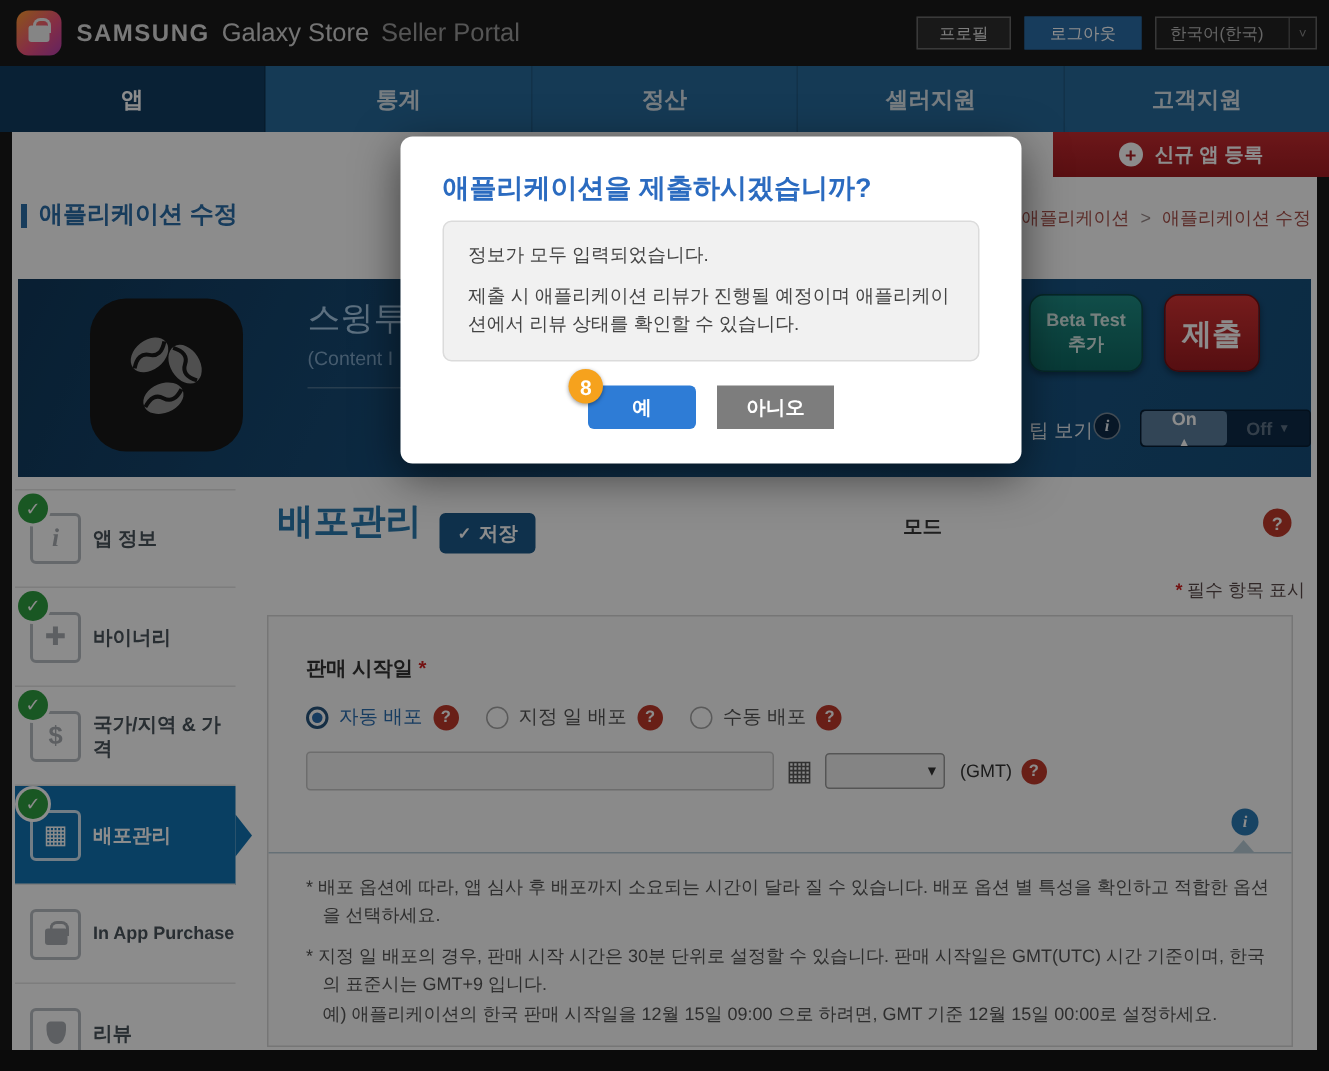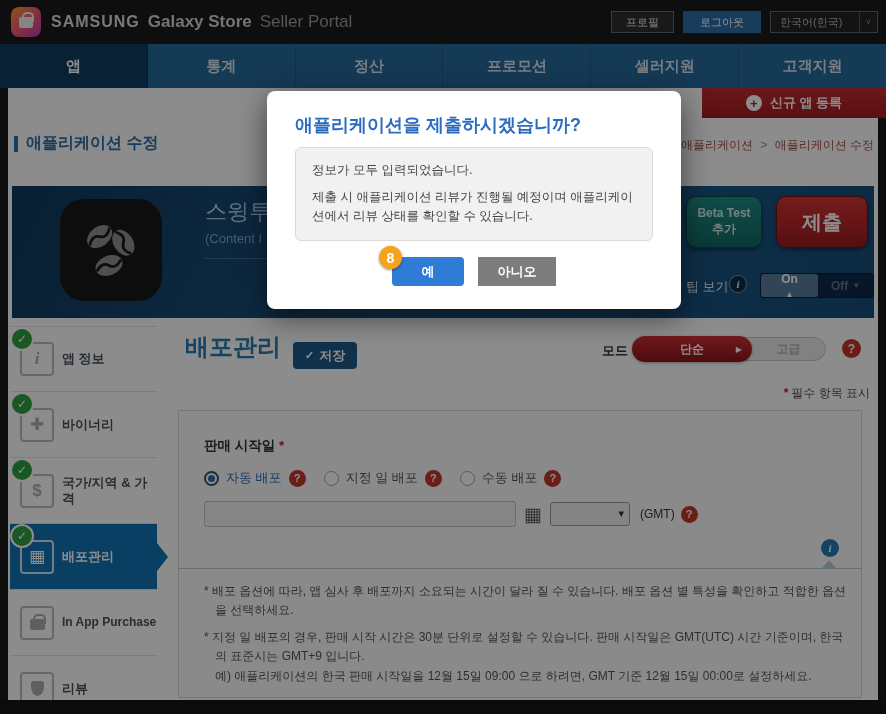--- a/index.html
+++ b/index.html
@@ -10,21 +10,21 @@
   
   .hdr{position:absolute;left:0;top:0;width:886px;height:44px;background:#1b1b1b;
        display:flex;align-items:center;}
   .store-logo{width:30px;height:30px;border-radius:8px;margin-left:11px;position:relative;
        background:linear-gradient(135deg,#ff9d2e 0%,#f2547d 55%,#b43fb0 100%);}
   .bag{position:absolute;left:8px;top:10px;width:14px;height:11px;background:#f2f2f2;border-radius:2px;}
   .bag::before{content:"";position:absolute;left:3px;top:-5px;width:8px;height:8px;
        border:2px solid #f2f2f2;border-bottom:none;border-radius:5px 5px 0 0;}
   .brand{margin-left:10px;display:flex;align-items:baseline;gap:8px;white-space:nowrap;}
   .brand .samsung{color:#dcdcdc;font-weight:bold;font-size:16px;letter-spacing:1px;}
-  .brand .gstore{color:#d3d3d3;font-weight:bold;font-size:17px;}
+  .brand .gstore{color:#d3d3d3;font-weight:normal;font-size:17px;}
   .brand .sportal{color:#9b9b9b;font-size:17px;}
   .hdr-right{margin-left:auto;display:flex;align-items:center;gap:9px;margin-right:8px;}
   .btn-profile{height:22px;padding:0 14px;background:#2e2e2e;border:1px solid #6b6b6b;
        color:#e8e8e8;font-size:11px;display:flex;align-items:center;cursor:pointer;}
   .btn-logout{height:22px;padding:0 16px;background:#2a6da8;border:1px solid #2a6da8;
        color:#fff;font-size:11px;display:flex;align-items:center;cursor:pointer;}
   .lang-select{width:108px;height:22px;background:#242424;border:1px solid #666;color:#b8b8b8;
        font-size:11px;display:flex;align-items:center;cursor:pointer;}
   .lang-select .lang-val{flex:1;padding-left:9px;}
   .lang-select .lang-chev{width:18px;height:100%;border-left:1px solid #555;display:flex;
@@ -59,21 +59,21 @@
        background:linear-gradient(115deg,#11395c 0%,#1b5a8c 55%,#164e7a 100%);}
   .app-icon{position:absolute;left:48px;top:13px;width:102px;height:102px;border-radius:24px;
        background:#181818;display:flex;align-items:center;justify-content:center;}
   .app-name{position:absolute;left:193px;top:11px;font-size:22px;color:#a9cdea;}
   .app-sub{position:absolute;left:193px;top:45px;font-size:13px;color:#7fa6c8;}
   .name-divider{position:absolute;left:193px;top:72px;width:468px;height:1px;background:rgba(255,255,255,.22);}
   .beta-btn{position:absolute;left:674px;top:10px;width:76px;height:52px;border-radius:10px;border:1px solid #0b4a46;
        background:linear-gradient(180deg,#1f8d85,#0f6a64);color:#d8eae6;font-size:12px;font-weight:bold;
        display:flex;flex-direction:column;align-items:center;justify-content:center;line-height:1.3;
        box-shadow:0 2px 4px rgba(0,0,0,.4);cursor:pointer;}
-  .submit-btn{position:absolute;left:764px;top:10px;width:92px;height:52px;border-radius:10px;border:1px solid #6f1013;
+  .submit-btn{position:absolute;left:764px;top:10px;width:64px;height:52px;border-radius:10px;border:1px solid #6f1013;
        background:linear-gradient(180deg,#d63434,#9c1b20);color:#fff;font-size:20px;font-weight:bold;
        display:flex;align-items:center;justify-content:center;box-shadow:0 2px 4px rgba(0,0,0,.4);cursor:pointer;}
   .tip-label{position:absolute;left:674px;top:92px;font-size:13px;color:#e8eef4;}
   .tip-info{position:absolute;left:717px;top:89px;width:18px;height:18px;border-radius:50%;cursor:pointer;
        background:#0d2b47;border:1px solid rgba(255,255,255,.45);color:#e8eef4;
        font-size:11px;font-weight:bold;font-style:italic;font-family:"Liberation Serif",serif;
        display:flex;align-items:center;justify-content:center;}
   .onoff{position:absolute;left:748px;top:87px;width:114px;height:25px;background:#0d2b47;
        border:1px solid #081e33;border-radius:3px;display:flex;}
   .on-seg{width:57px;background:#5c7f9d;border-radius:3px;color:#fff;font-weight:bold;font-size:12px;
@@ -197,21 +197,20 @@
         <span class="lang-val">한국어(한국)</span>
         <span class="lang-chev">˅</span>
       </div>
     </div>
   </div>
 
   <div class="nav">
     <div class="nav-tab active">앱</div>
     <div class="nav-tab">통계</div>
     <div class="nav-tab">정산</div>
-    <div class="nav-tab">프로모션</div>
     <div class="nav-tab">셀러지원</div>
     <div class="nav-tab">고객지원</div>
   </div>
 
   <div class="content-bg"></div>
 
   <button class="new-app-btn">
     <span class="plus-circle">+</span>
     <span>신규 앱 등록</span>
   </button>
@@ -298,27 +297,20 @@
       </span>
     <span class="side-label">리뷰</span>
   </div>
 
   <div class="main-title">배포관리</div>
   <button class="save-btn">
     <span class="save-check">✓</span>
     <span>저장</span>
   </button>
   <div class="mode-label">모드</div>
-  <div class="mode-toggle">
-    <div class="mode-simple">
-      <span>단순</span>
-      <span class="play">▶</span>
-    </div>
-    <div class="mode-adv">고급</div>
-  </div>
   <span class="qmark q-big">?</span>
   <div class="required-note">
     <span class="star-red">*</span><span>필수 항목 표시</span>
   </div>
 
   <div class="panel">
     <div class="sale-label">
       <span>판매 시작일</span>
       <span class="star-red">*</span>
     </div>

